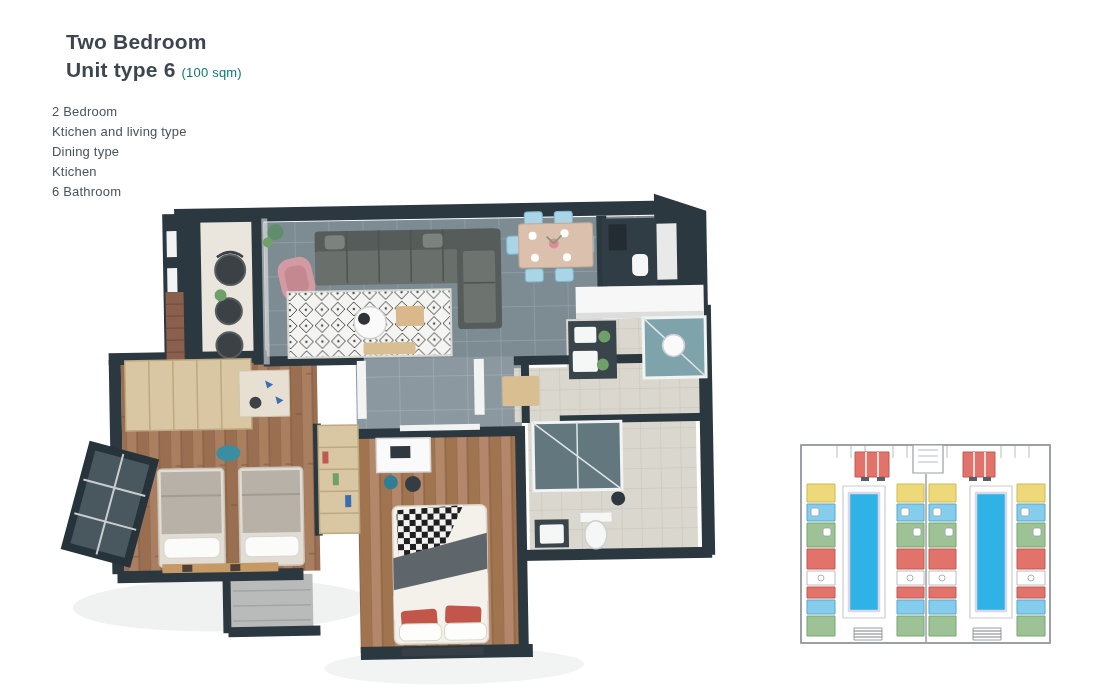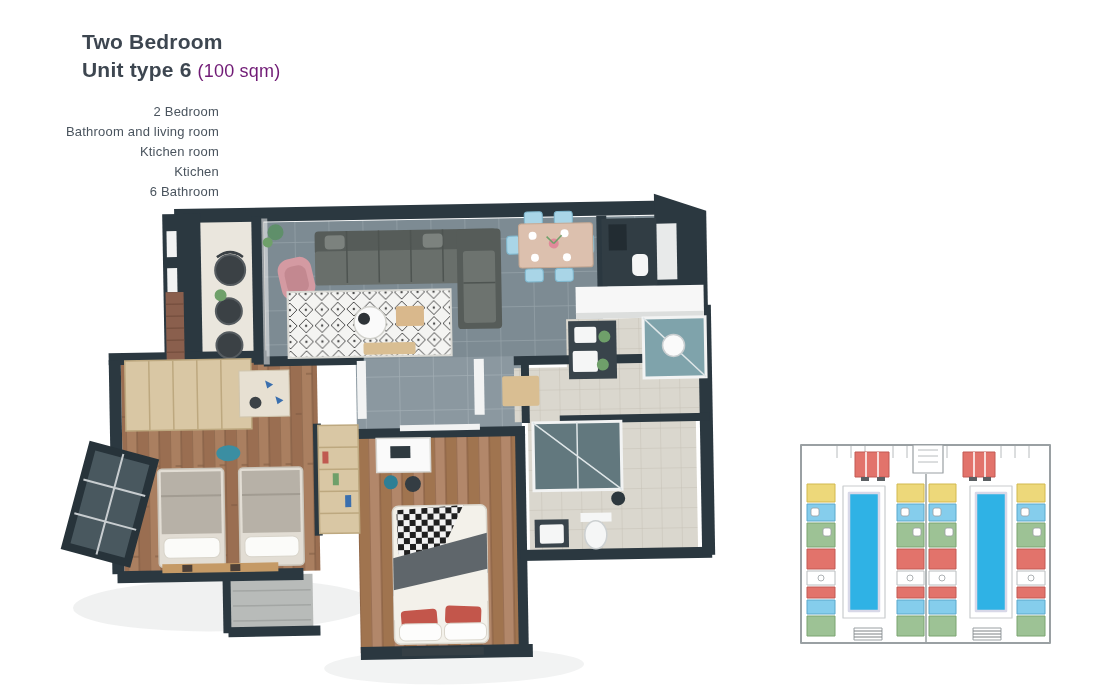--- a/index.html
+++ b/index.html
@@ -2,41 +2,41 @@
 <html><head>
 <meta charset="utf-8">
 <style>
   html,body{margin:0;padding:0;}
   body{
     width:1120px;height:700px;position:relative;overflow:hidden;
     background:#ffffff;
     font-family:"Liberation Sans", sans-serif;
     -webkit-font-smoothing:antialiased;
   }
-  .title-block{position:absolute;left:82px;top:28px;}
+  .title-block{position:absolute;left:66px;top:28px;}
   .title-line{font-size:21px;font-weight:700;color:#3d4650;letter-spacing:.2px;line-height:28px;margin:0;}
-  .area-note{font-size:18px;font-weight:400;color:#701a75;margin-left:6px;letter-spacing:.2px;}
-  .features{position:absolute;left:66px;top:102px;margin:0;padding:0;list-style:none;text-align:right;}
+  .area-note{font-size:13px;font-weight:400;color:#0f766e;margin-left:6px;letter-spacing:.2px;}
+  .features{position:absolute;left:52px;top:102px;margin:0;padding:0;list-style:none;}
   .features li{font-size:13px;color:#4a545e;line-height:20px;letter-spacing:.2px;}
   .plan-wrap{position:absolute;left:60px;top:172px;width:700px;height:520px;}
   .keyplan-wrap{position:absolute;left:797px;top:438px;width:258px;height:212px;}
   svg{display:block;}
 </style>
 </head>
 <body>
 
 <div class="title-block">
   <h1 class="title-line">Two Bedroom</h1>
   <h1 class="title-line"><span>Unit type 6</span><span class="area-note">(100 sqm)</span></h1>
 </div>
 
 <ul class="features">
   <li>2 Bedroom</li>
-  <li>Bathroom and living room</li>
-  <li>Ktichen room</li>
+  <li>Ktichen and living type</li>
+  <li>Dining type</li>
   <li>Ktichen</li>
   <li>6 Bathroom</li>
 </ul>
 
 <div class="plan-wrap">
 <svg width="700" height="520" viewBox="0 0 700 520" xmlns="http://www.w3.org/2000/svg">
   <defs>
     <pattern id="tilePat" width="34" height="34" patternUnits="userSpaceOnUse">
       <rect width="34" height="34" fill="#7d8b93"></rect>
       <path d="M0 0H34M0 0V34" stroke="#95a2a8" stroke-width="1.4"></path>

